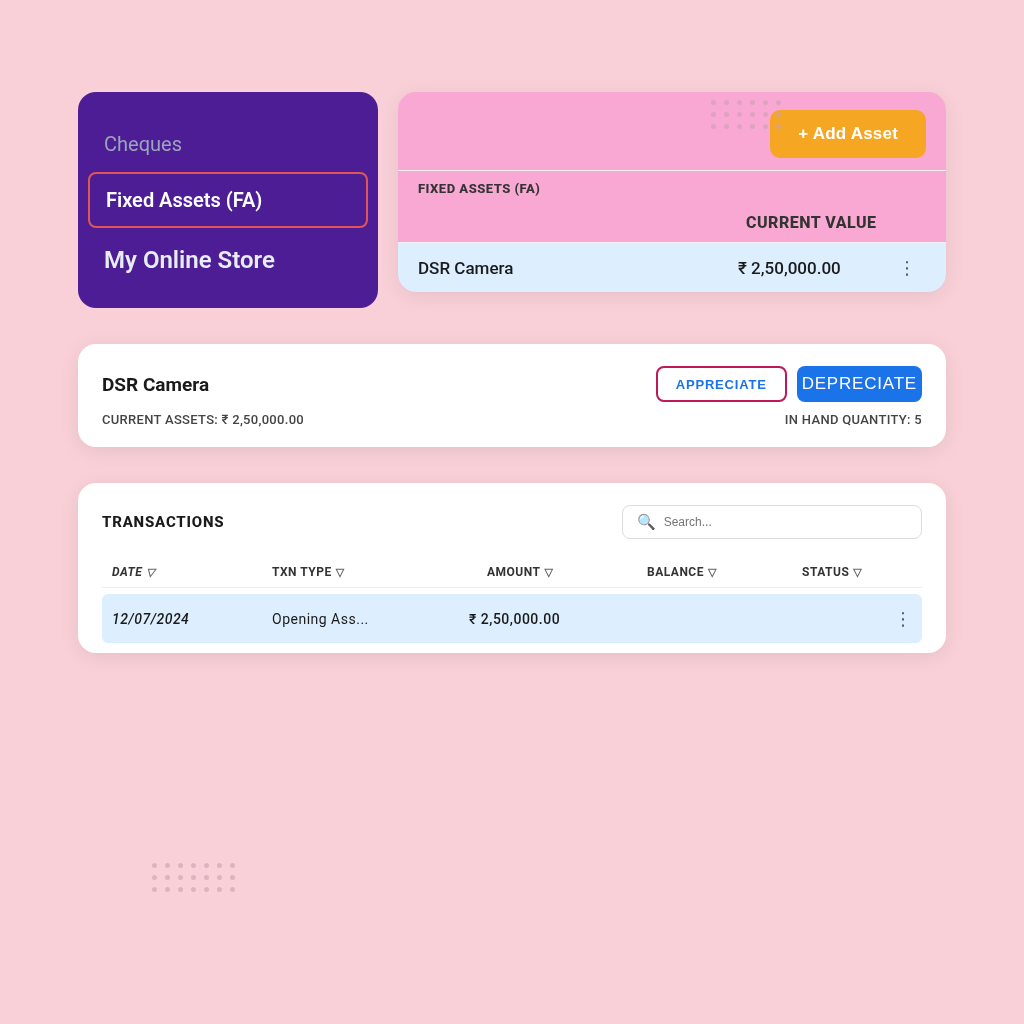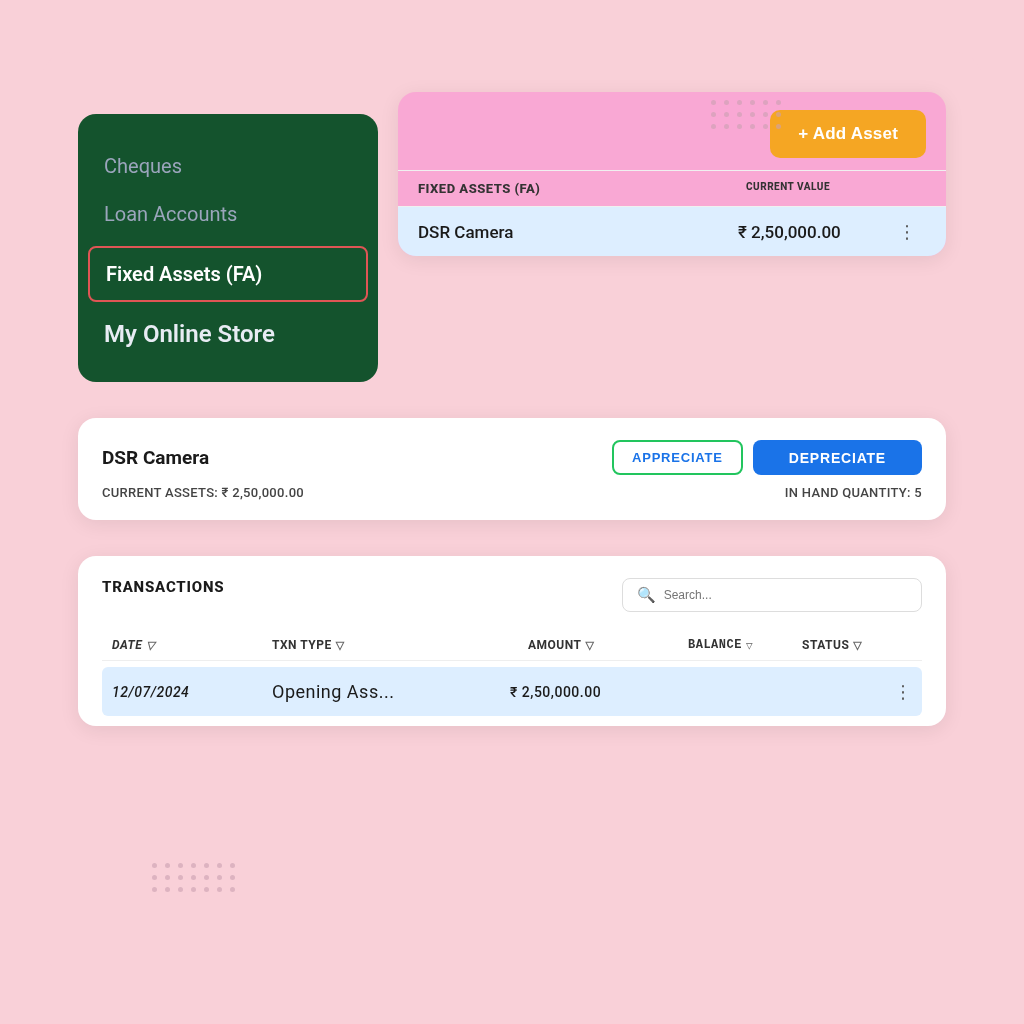--- a/index.html
+++ b/index.html
@@ -52,27 +52,26 @@
       flex: 1;
       flex-direction: column;
     }
     .top-row {
       display: flex;
       gap: 20px;
       align-items: flex-start;
     }
     
     .sidebar {
-      background: #14532d;
+      background: #4c1d95;
       border-radius: 18px;
       padding: 20px 0;
       width: 300px;
       min-width: 300px;
       flex-shrink: 0;
-      margin-top: 22px;
     }
     .sidebar-item {
       padding: 18px 26px;
       color: #b0b8cc;
       font-size: 20px;
       font-weight: 400;
       cursor: pointer;
       border-radius: 0;
     }
     .sidebar-item.active {
@@ -137,24 +136,25 @@
     }
     .asset-table-header .col-asset {
       flex: 1;
       font-size: 13px;
       font-weight: 800;
       color: #333;
       letter-spacing: 0.5px;
     }
     .asset-table-header .col-value {
       width: 180px;
-      font-size: 10px;
+      font-size: 16px;
       font-weight: 800;
       color: #333;
       letter-spacing: 0.5px;
+      margin-top: 32px;
     }
     .asset-table-row {
       display: flex;
       align-items: center;
       padding: 14px 20px;
       background: #ddeeff;
     }
     .asset-table-row .col-name {
       flex: 1;
       font-size: 17px;
@@ -190,38 +190,38 @@
     .detail-title {
       font-size: 19px;
       font-weight: 700;
       color: #1a1a1a;
     }
     .detail-actions {
       display: flex;
       gap: 10px;
     }
     .btn-appreciate {
-      border: 2px solid #22c55e;
+      border: 2px solid #be185d;
       background: #fff;
       color: #1a73e8;
       border-radius: 8px;
       padding: 8px 18px;
       font-size: 13px;
       font-weight: 700;
       cursor: pointer;
       letter-spacing: 0.8px;
     }
     .btn-depreciate {
       background: #1a73e8;
       color: #fff;
       border: none;
       border-radius: 8px;
-      padding: 8px 36px;
-      font-size: 14px;
-      font-weight: 700;
+      padding: 8px 5px;
+      font-size: 17px;
+      font-weight: 400;
       cursor: pointer;
       letter-spacing: 0.8px;
     }
     .detail-meta {
       display: flex;
       justify-content: space-between;
       font-size: 13px;
       color: #444;
       font-weight: 500;
       letter-spacing: 0.3px;
@@ -229,20 +229,21 @@
     
     .transactions-card {
       background: #ffffff;
       border-radius: 18px;
       padding: 22px 24px 10px 24px;
       box-shadow: 0 4px 20px rgba(0,0,0,0.08);
       margin-top: 16px;
     }
     .txn-header {
       display: flex;
+      align-items: center;
       justify-content: space-between;
       margin-bottom: 18px;
     }
     .txn-title {
       font-size: 15px;
       font-weight: 800;
       color: #1a1a1a;
       letter-spacing: 0.8px;
     }
     .txn-search {
@@ -278,33 +279,33 @@
       font-weight: 700;
       color: #333;
       letter-spacing: 0.5px;
       display: flex;
       align-items: center;
       gap: 4px;
     }
     .txn-col-date { width: 160px; font-style: italic; }
     .txn-col-type { flex: 1; }
     .txn-col-amount { width: 160px; }
-    .txn-col-balance { width: 114px; font-family: Liberation Mono, monospace; }
+    .txn-col-balance { width: 155px; }
     .txn-col-status { width: 110px; }
     .filter-icon { font-size: 11px; color: #666; }
     .txn-row {
       display: flex;
       align-items: center;
       padding: 14px 10px;
       background: #ddeeff;
       border-radius: 6px;
       margin-top: 6px;
     }
     .txn-row .txn-col-date { font-size: 14px; font-weight: 500; color: #1a1a1a; }
-    .txn-row .txn-col-type { font-size: 18px; font-weight: 400; color: #1a1a1a; }
+    .txn-row .txn-col-type { font-size: 14px; font-weight: 400; color: #1a1a1a; }
     .txn-row .txn-col-amount { font-size: 14px; font-weight: 500; color: #1a1a1a; }
     .txn-row .txn-col-balance { font-size: 14px; color: #1a1a1a; }
     .txn-row .txn-col-status { font-size: 14px; color: #1a1a1a; }
     .txn-row-menu { color: #555; font-size: 18px; cursor: pointer; margin-left: auto; }
   </style>
 </head>
 <body>
 
 <div class="outer-container">
 
@@ -351,21 +352,20 @@
       <div class="dot"></div>
       <div class="dot"></div>
       <div class="dot"></div>
   </div>
 
   <div class="main-content">
     <div class="top-row">
 
       <div class="sidebar">
         <div class="sidebar-item sidebar-item-cheques">Cheques</div>
-        <div class="sidebar-item sidebar-item-loan">Loan Accounts</div>
         <div class="sidebar-item active">Fixed Assets (FA)</div>
         <div class="sidebar-item sidebar-item-store">My Online Store</div>
       </div>
 
       <div class="right-panel">
         <div class="asset-card">
           <div class="asset-card-header">
             <button class="add-asset-btn">+ Add Asset</button>
           </div>
           <div class="asset-table-header">

